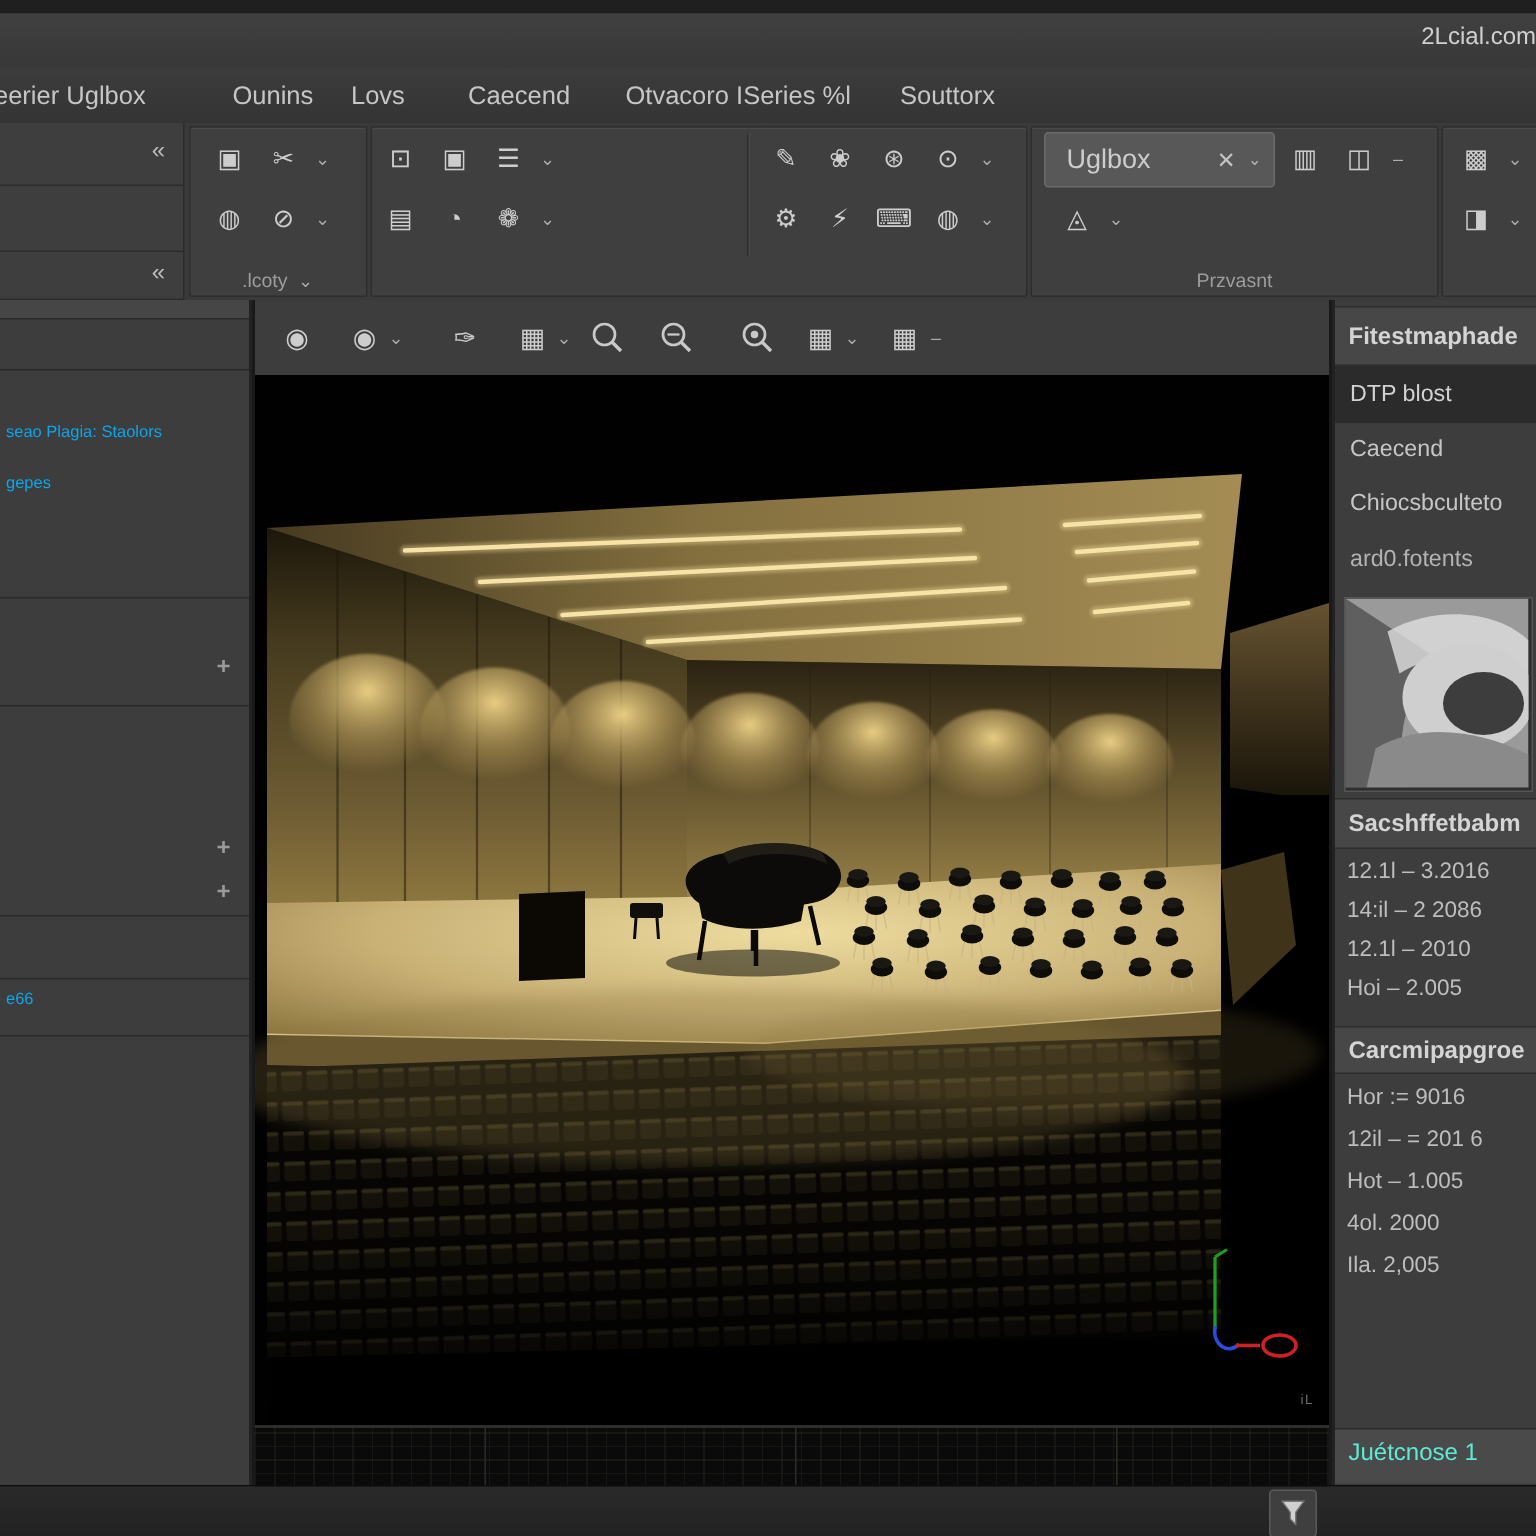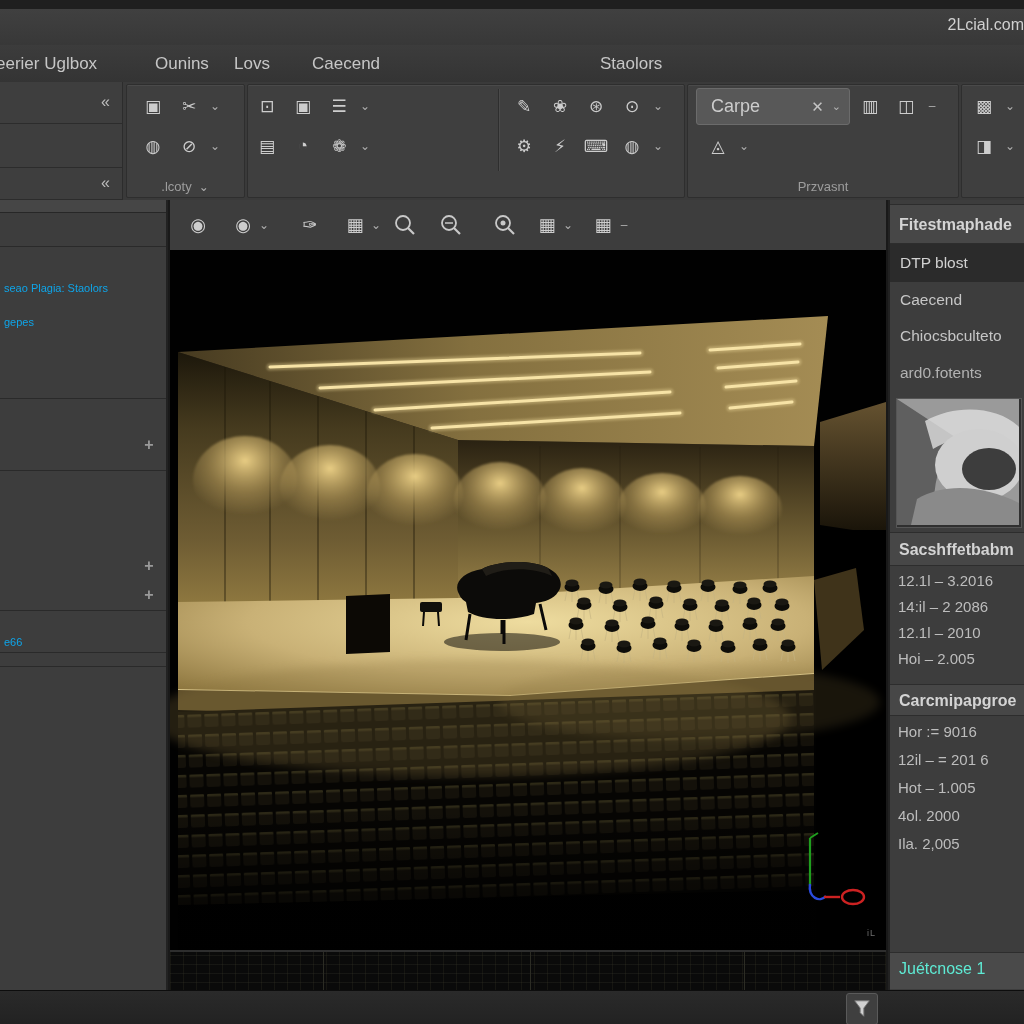--- a/index.html
+++ b/index.html
@@ -92,21 +92,22 @@
 
   <div id="titlebar">
     <div class="t">2Lcial.com</div>
   </div>
 
   <div id="menubar">
     <div class="mi" style="left:-8px">eerier Uglbox</div>
     <div class="mi" style="left:151px">Ounins</div>
     <div class="mi" style="left:230px">Lovs</div>
     <div class="mi" style="left:308px">Caecend</div>
-    <div class="mi" style="left:596px">Staolors</div>
+    <div class="mi" style="left:413px">Otvacoro ISeries %l</div>
+    <div class="mi" style="left:596px">Souttorx</div>
   </div>
 
   <div id="ribbon">
     <div class="rib-left">
       <div class="rl-row" style="top:0;height:41px">
         <span class="rl-arrow">«</span>
         </div>
       <div class="rl-row" style="top:42px;height:43px"></div>
       <div class="rl-row" style="top:86px;height:31px">
         <span class="rl-arrow">«</span>
@@ -191,21 +192,21 @@
           </div>
         <div class="ib">
             <span>◍</span>
           </div>
         <span class="ct">⌄</span>
       </div>
     </div>
 
     <div class="rib-group" style="left:687px;width:270px">
       <div id="carpe">
-        <span class="lbl">Carpe</span>
+        <span class="lbl">Uglbox</span>
         <span class="x">✕</span>
         <span class="c">⌄</span>
       </div>
       <div class="rr" style="left:166px;top:4px">
         <div class="ib">
             <span>▥</span>
           </div>
         <div class="ib">
             <span>◫</span>
           </div>
@@ -248,21 +249,21 @@
         <span class="lp-text" style="top:70px">gepes</span>
       </div>
       <div class="lp-row" style="top:198px;height:72px">
         <span class="lp-plus" style="top:38px">+</span>
       </div>
       <div class="lp-row" style="top:345px;height:65px">
         <span class="lp-plus" style="top:12px">+</span>
         <span class="lp-plus" style="top:41px">+</span>
       </div>
       <div class="lp-row" style="top:410px;height:42px"></div>
-      <div class="lp-row" style="top:428px;height:38px">
+      <div class="lp-row" style="top:452px;height:38px">
         <span class="lp-text" style="top:8px">e66</span>
       </div>
     </div>
 
     <div id="center">
 
       <div id="vptoolbar">
         <div class="vb" style="left:13px">
             <span class="g">◉</span>
           </div>

